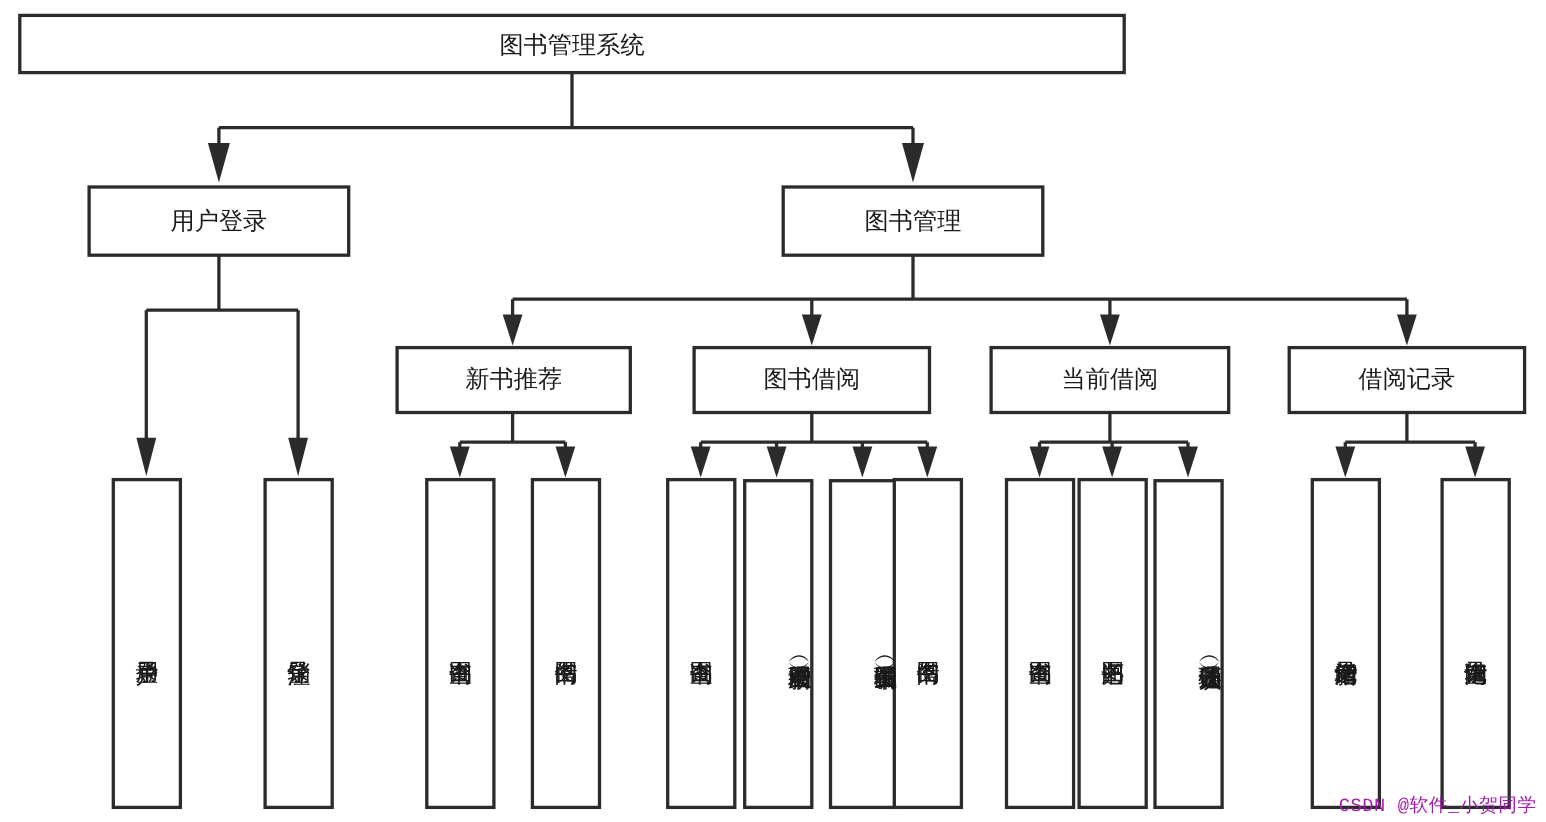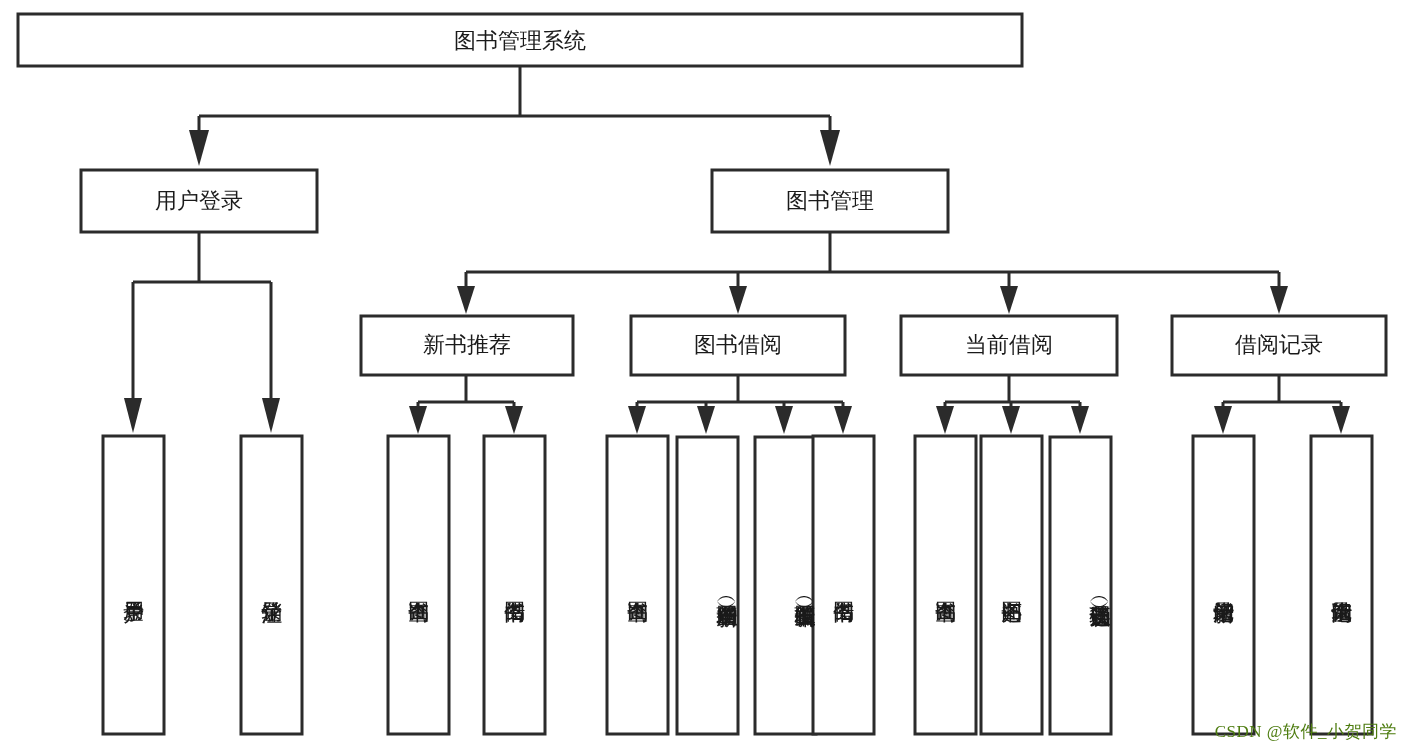--- a/index.html
+++ b/index.html
@@ -50,23 +50,23 @@
     font-family: "DejaVu Sans", "Liberation Sans", sans-serif;
     font-size: 22px;
     fill: #1a1a1a;
     text-anchor: middle;
     dominant-baseline: middle;
   }
   .watermark {
     position: absolute;
     right: 8px;
     bottom: 4px;
-    font-family: Liberation Serif, serif;
+    font-family: Liberation Mono, monospace;
     font-size: 17px;
-    color: #4d7c0f;
+    color: #a21caf;
     letter-spacing: 0.5px;
     white-space: nowrap;
     user-select: none;
   }
   
   .vlabel {
     position: absolute;
     font-family: "DejaVu Sans", "Liberation Sans", sans-serif;
     font-size: 21px;
     line-height: 1.06;

